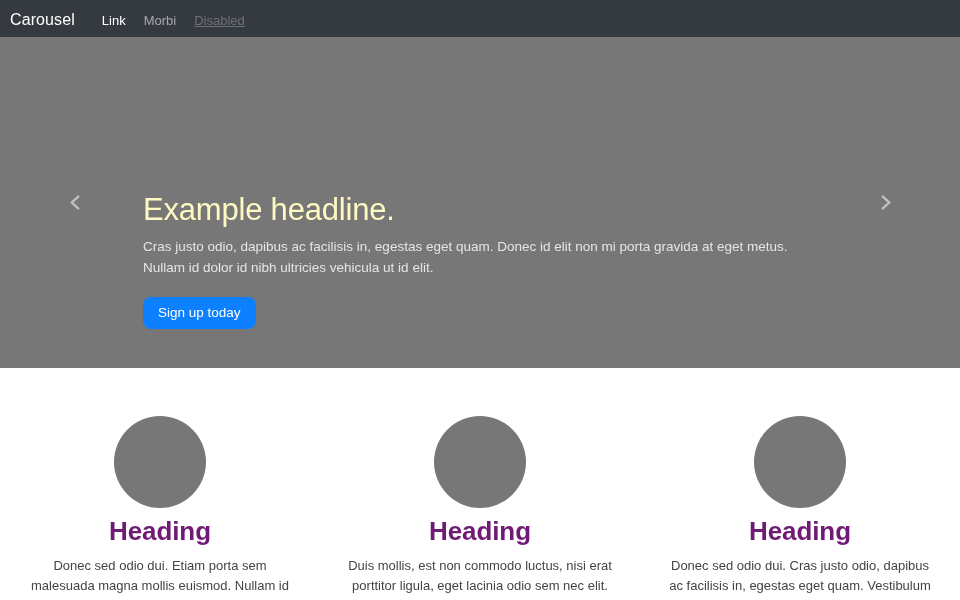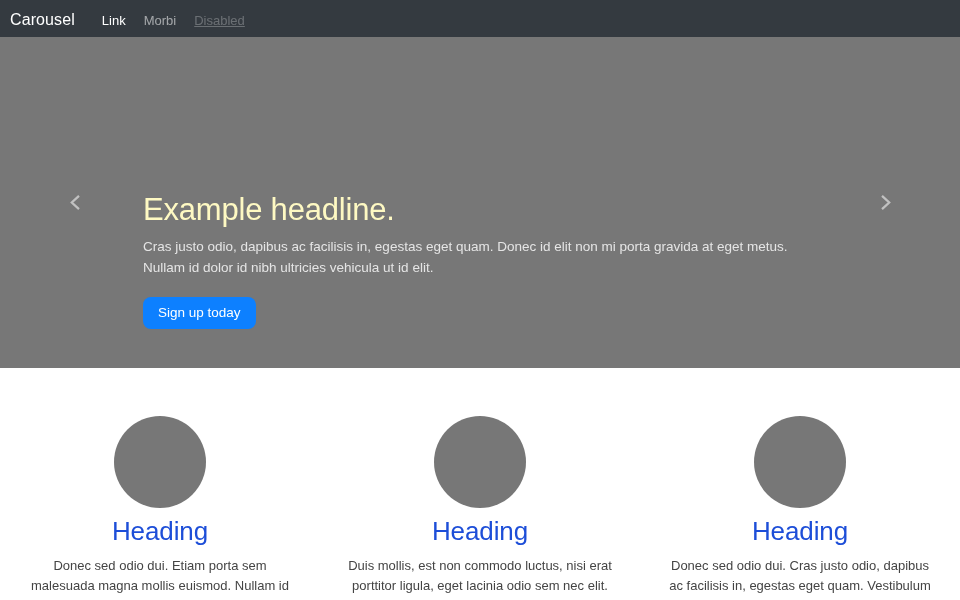--- a/index.html
+++ b/index.html
@@ -177,22 +177,22 @@
   .feature-circle {
     width: 92px;
     height: 92px;
     border-radius: 50%;
     background: #777777;
     margin: 0 auto;
   }
   .feature-heading {
     margin: 8px 0 9px 0;
     font-size: 26px;
-    font-weight: normal;
-    color: #1d4ed8;
+    font-weight: bold;
+    color: #701a75;
     letter-spacing: -.1px;
   }
   .feature-text {
     margin: 0;
     font-size: 13px;
     line-height: 1.55;
     color: #444444;
     padding: 0 8px;
   }
 </style>

